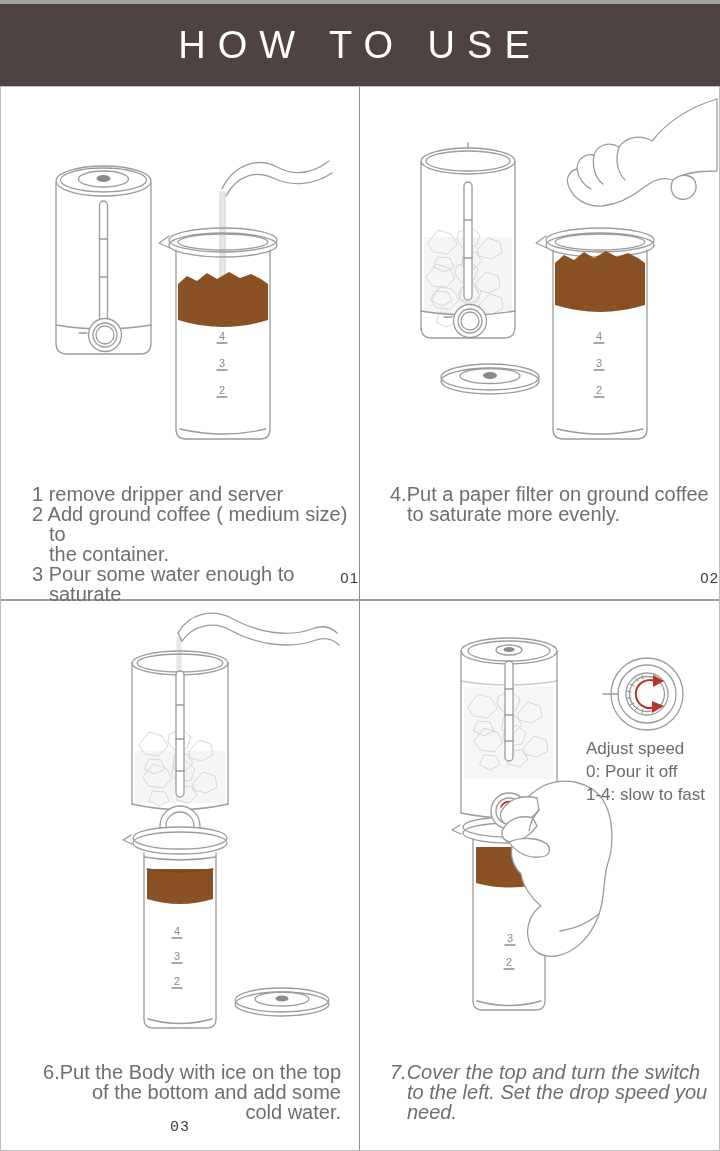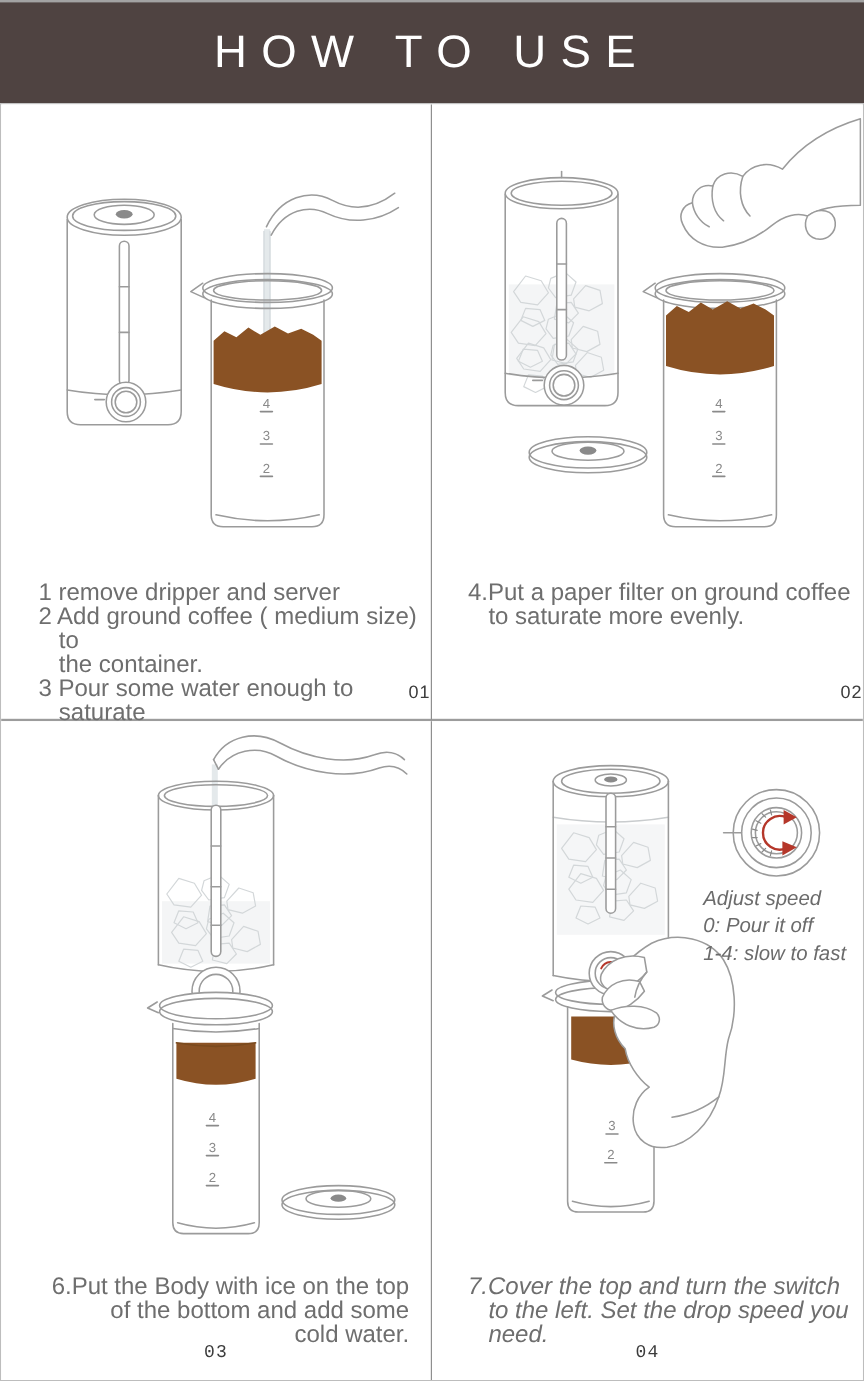--- a/index.html
+++ b/index.html
@@ -2,21 +2,21 @@
 <html><head>
 <meta charset="utf-8">
 <style>
   html,body{margin:0;padding:0;background:#fff;}
   .page{
     position:relative;width:720px;height:1151px;margin:0 auto;
     font-family:"Liberation Sans",sans-serif;background:#fff;overflow:hidden;
   }
   .header{
     height:86px;background:#4f4341;display:flex;align-items:center;justify-content:center;
-    border-top:2px solid #a3a3a3;box-sizing:border-box;
+    border-top:4px solid #a3a3a3;box-sizing:border-box;
   }
   .header h1{
     margin:0;color:#ffffff;font-size:38px;font-weight:500;letter-spacing:12px;
   }
   .grid{
     display:grid;grid-template-columns:1fr 1fr;grid-template-rows:514px 549px;
     border:1px solid #bdbdbd;box-sizing:border-box;
   }
   .panel{position:relative;background:#fff;box-sizing:border-box;}
   .panel.p1{border-right:1px solid #8f8f8f;border-bottom:2px solid #9c9c9c;}
@@ -30,21 +30,21 @@
   .p4 .steps{left:30px;top:461px;width:322px;font-style:italic;}
   .step{white-space:pre-line;padding-left:17px;text-indent:-17px;}
   .panel-num{
     position:absolute;left:0;width:100%;text-align:center;
     color:#3c3c3c;font-size:15px;letter-spacing:1px;
   }
   .row1 .panel-num{top:482px;text-align:right;}
   .row2 .panel-num{top:518px;font-family:Liberation Mono, monospace;}
   .speed-note{
     position:absolute;left:226px;top:136px;color:#6b6b6b;
-    font-size:17px;line-height:23px;white-space:nowrap;font-style:italic;
+    font-size:17px;line-height:23px;white-space:nowrap;
   }
 </style>
 </head>
 <body>
 
 <div class="page">
 
   <header class="header">
     <h1>HOW TO USE</h1>
   </header>
@@ -333,17 +333,16 @@
       <div class="speed-note">
         <div>Adjust speed</div>
         <div>0: Pour it off</div>
         <div>1-4: slow to fast</div>
       </div>
       <div class="steps">
         <div class="step">7.Cover the top and turn the switch
 to the left. Set the drop speed you
 need.</div>
       </div>
-      <div class="panel-num">04</div>
     </section>
 
   </div>
 </div>
 
 </body></html>

